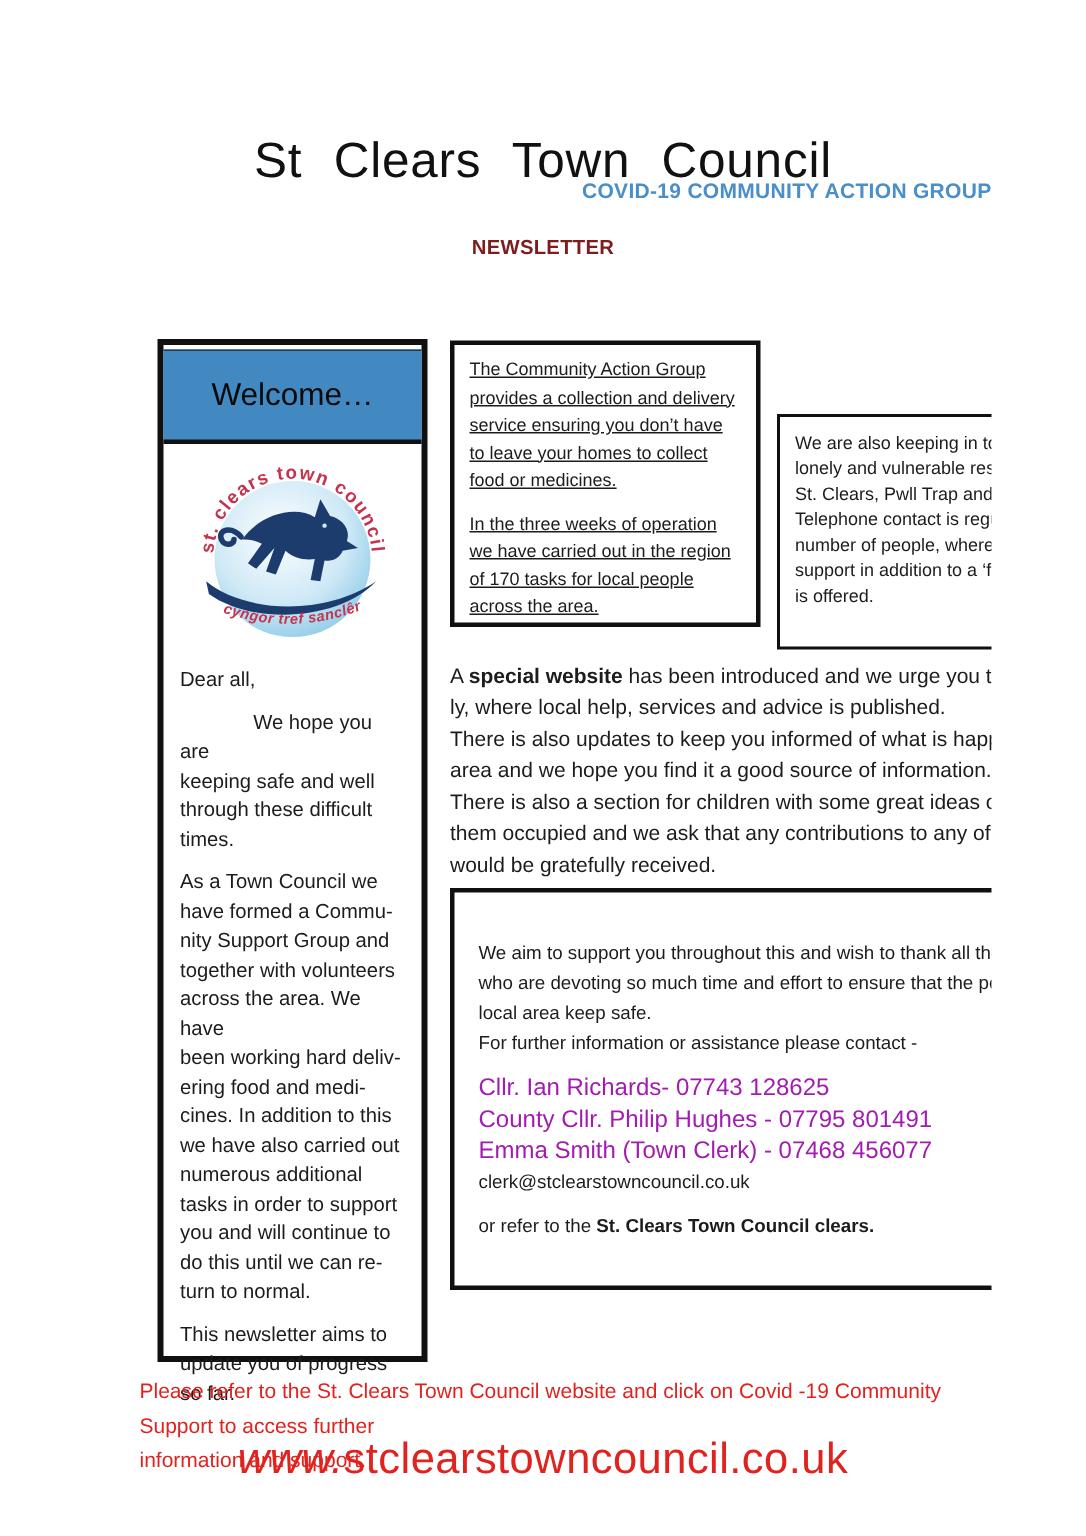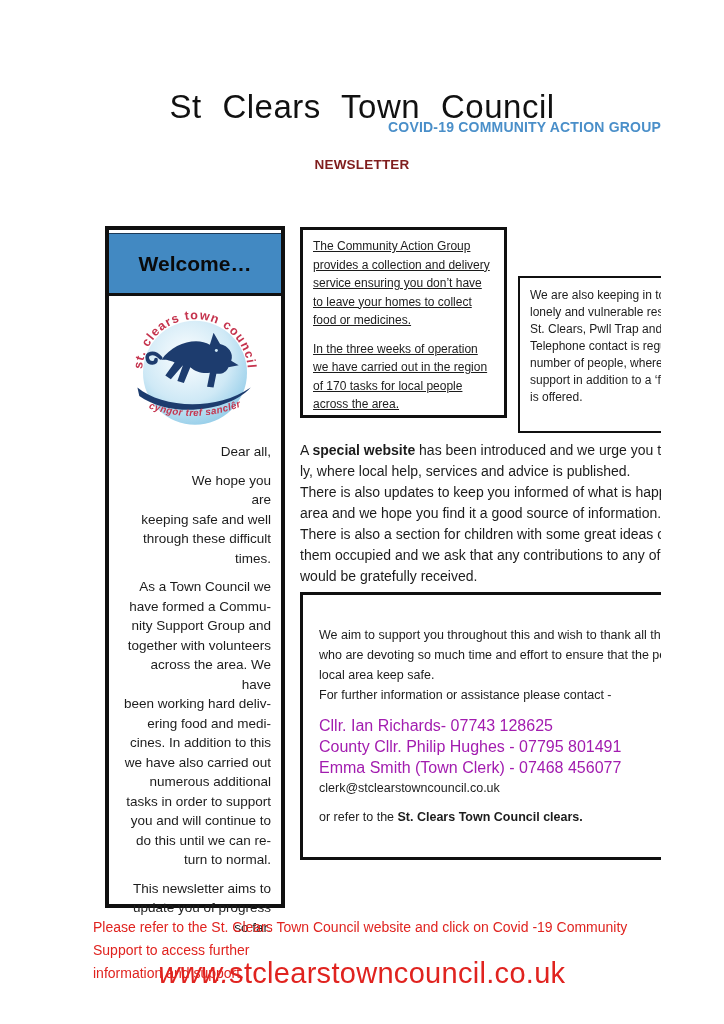--- a/index.html
+++ b/index.html
@@ -24,25 +24,25 @@
   }
   
   .sidebar {
     position:absolute; left:42px; top:226px; width:180px; height:682px;
     box-sizing:border-box; border:4px solid #101010; background:#fff;
   }
   .welcome {
     margin-top:3px; height:59px; background:#4289c2;
     border-top:1px solid #1c3a57; border-bottom:3px solid #101010;
     display:flex; align-items:center; justify-content:center;
-    font-size:21px; font-weight:bold; color:#0a0a0a;
+    font-size:21px; font-weight:normal; color:#0a0a0a;
   }
   .logo-wrap { width:130px; margin:8px auto 2px; }
   .sb-text { padding:2px 10px 0 11px; font-size:13.5px; line-height:19.5px; }
-  .sb-text p { margin:0 0 9px; white-space:pre-wrap;text-align:right; }
+  .sb-text p { margin:0 0 9px; white-space:pre-wrap; }
   
   .box { position:absolute; box-sizing:border-box; background:#fff; border:3px solid #101010; }
   .box-collection {
     left:237px; top:227px; width:207px; height:191px;
     padding:7px 7px 0 10px; font-size:12px; line-height:18.5px;
   }
   .box-collection p { margin:0 0 10px; white-space:pre-line;text-decoration:underline; }
   .box-contact {
     left:455px; top:228px; width:228px; height:157px; border-width:2px;
     padding:9px 6px 0 10px; font-size:12px; line-height:17px;margin-top:48px;

